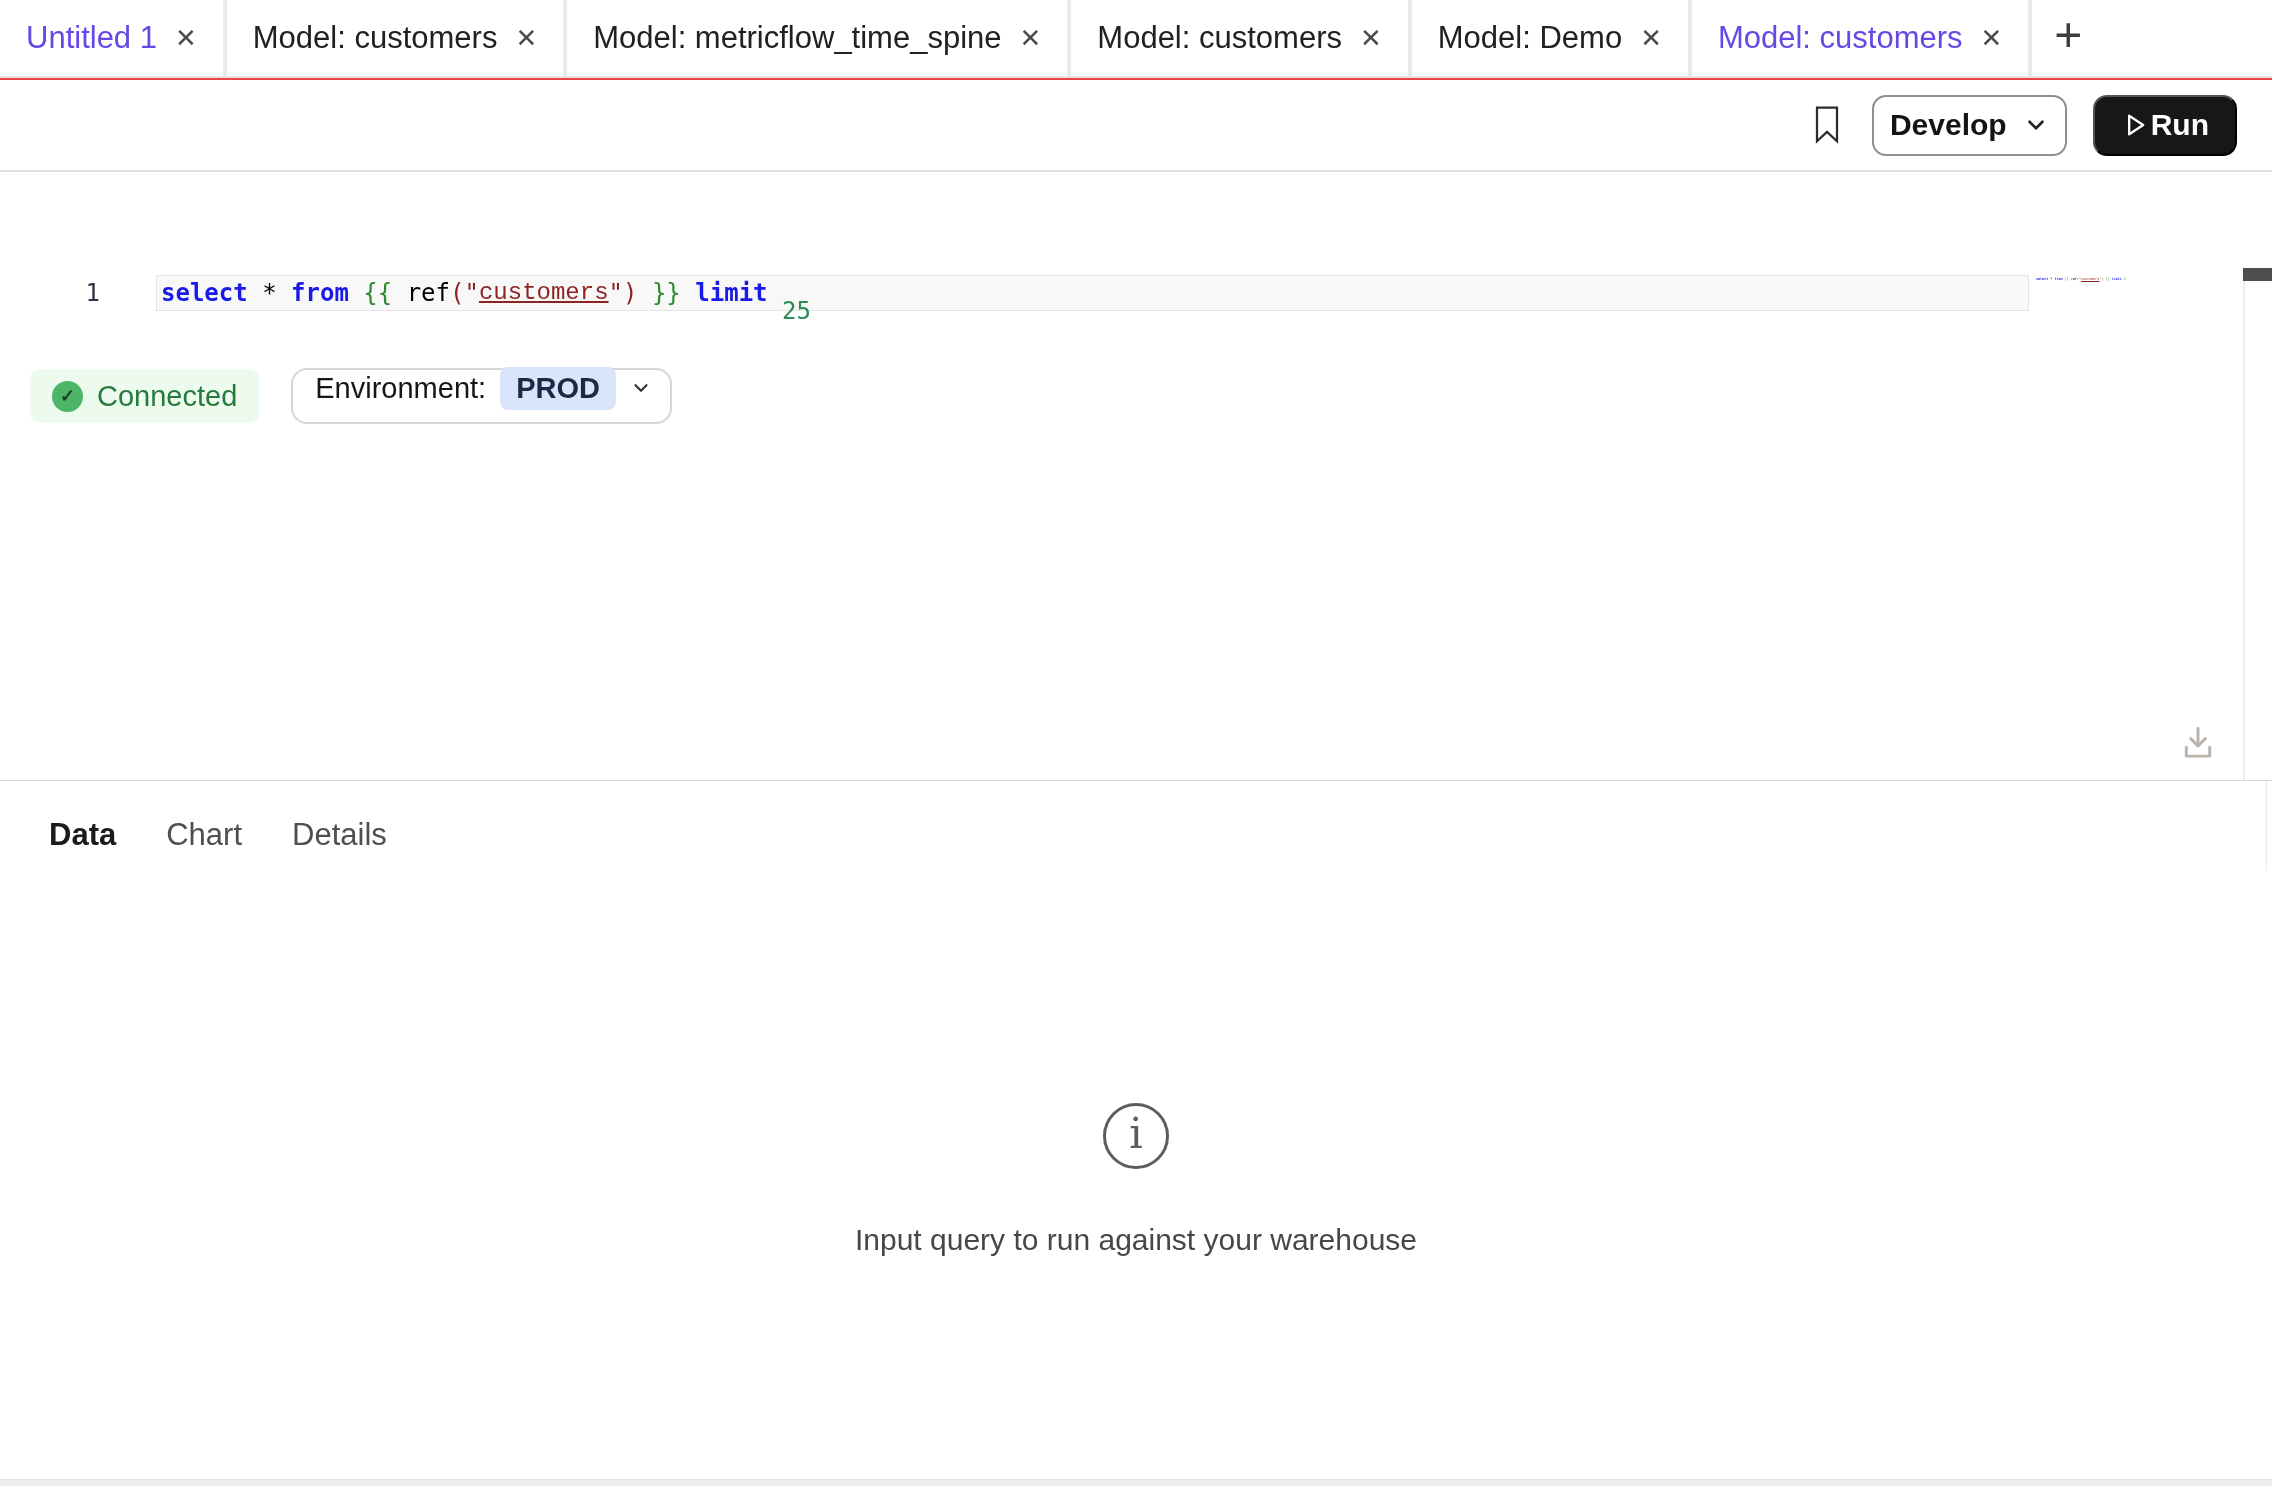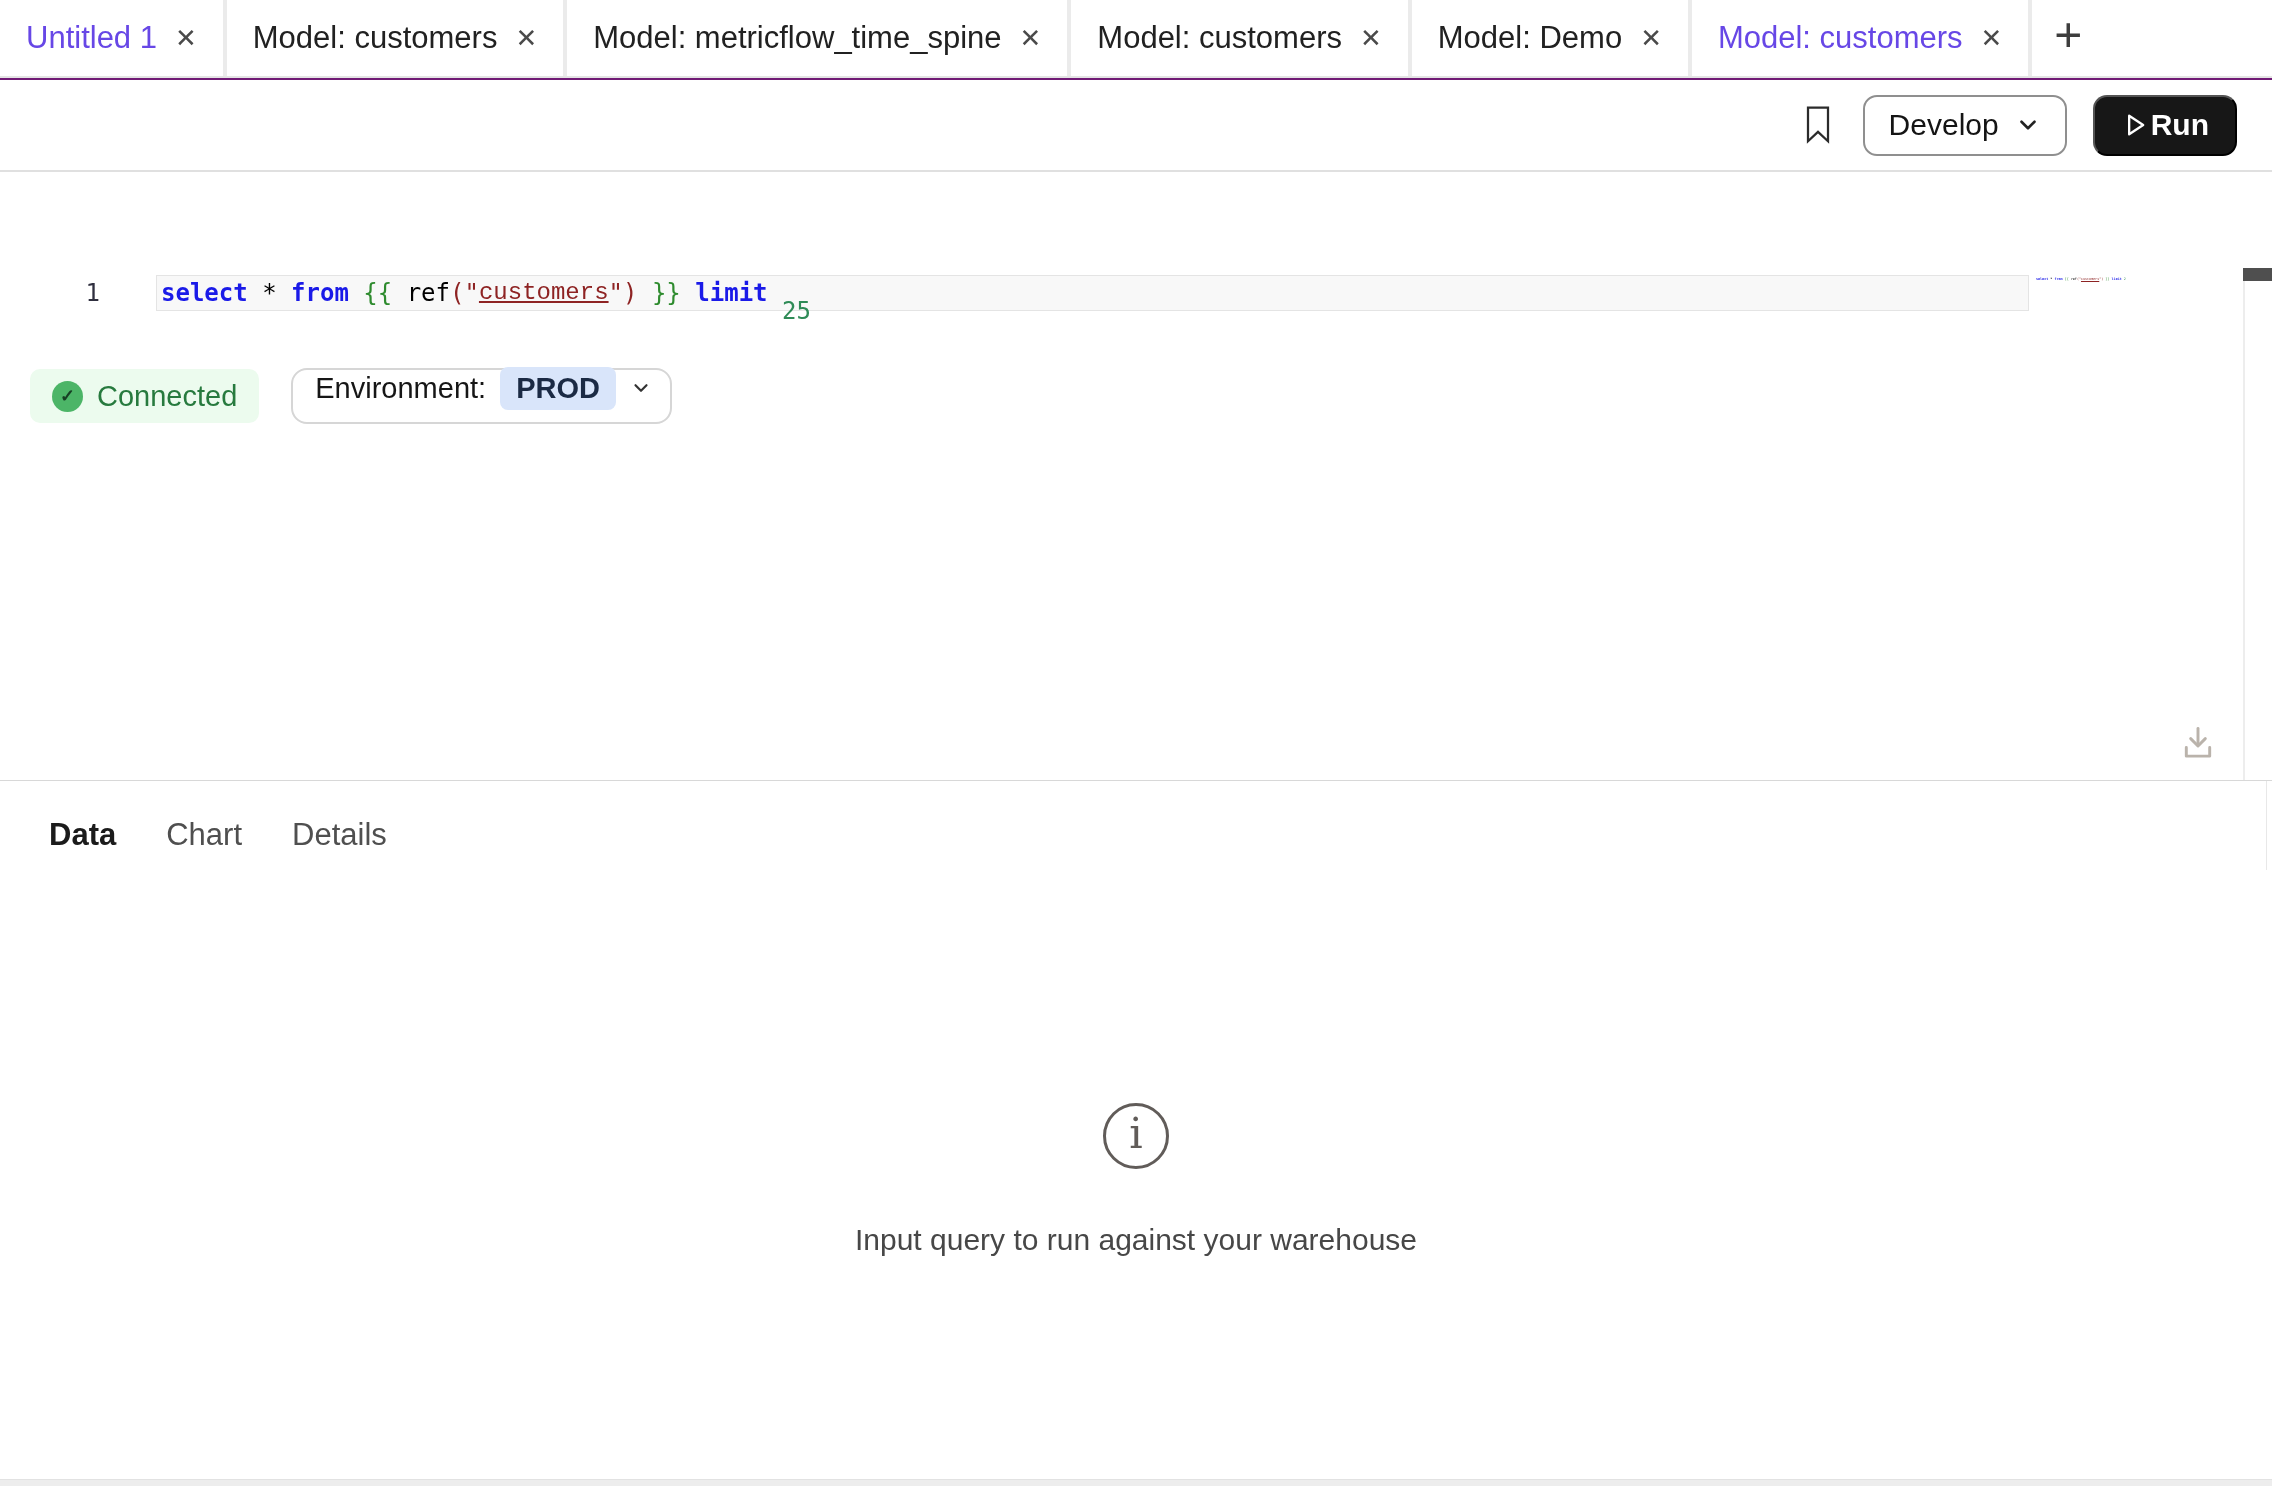--- a/index.html
+++ b/index.html
@@ -1,20 +1,20 @@
 <!DOCTYPE html>
 <html><head>
 <meta charset="utf-8">
 <style>
   * { margin:0; padding:0; box-sizing:border-box; }
   html,body { background:#fff; }
   body { font-family:"Liberation Sans", sans-serif; }
   #app {
     position:relative; width:2272px; height:1486px;
-    background:#701a75; overflow:hidden; color:#1a1a1a;
+    background:#ef4444; overflow:hidden; color:#1a1a1a;
   }
 
   
   .tabbar {
     position:absolute; left:0; top:0; width:2272px; height:78px;
     display:flex; align-items:stretch; background:#fff;
     border-bottom:2px solid #e4e4e4;
   }
   .tab {
     display:flex; align-items:center; padding:0 26px;
@@ -36,22 +36,22 @@
 
   
   .toolbar {
     position:absolute; left:0; top:80px; width:2272px; height:92px;
     display:flex; align-items:center; justify-content:flex-end;
     padding-right:35px; border-bottom:2px solid #e0e0e0; background:#fff;
   }
   .bookmark-wrap { margin-right:30px; display:flex; align-items:center; }
   .btn-develop {
     display:flex; align-items:center; gap:16px;
-    height:61px; padding:0 24px; border:2px solid #8f8f8f; border-radius:14px;
-    background:#fff; font-size:30px; font-weight:400; color:#141414;
+    height:61px; padding:0 16px; border:2px solid #8f8f8f; border-radius:14px;
+    background:#fff; font-size:30px; font-weight:700; color:#141414;
     margin-right:26px;
   }
   .btn-run {
     display:flex; align-items:center; gap:2px;
     height:61px; padding:0 26px; border-radius:14px;
     background:#171717; color:#fff; font-size:30px; font-weight:600;
   }
 
   
   .status-row {

